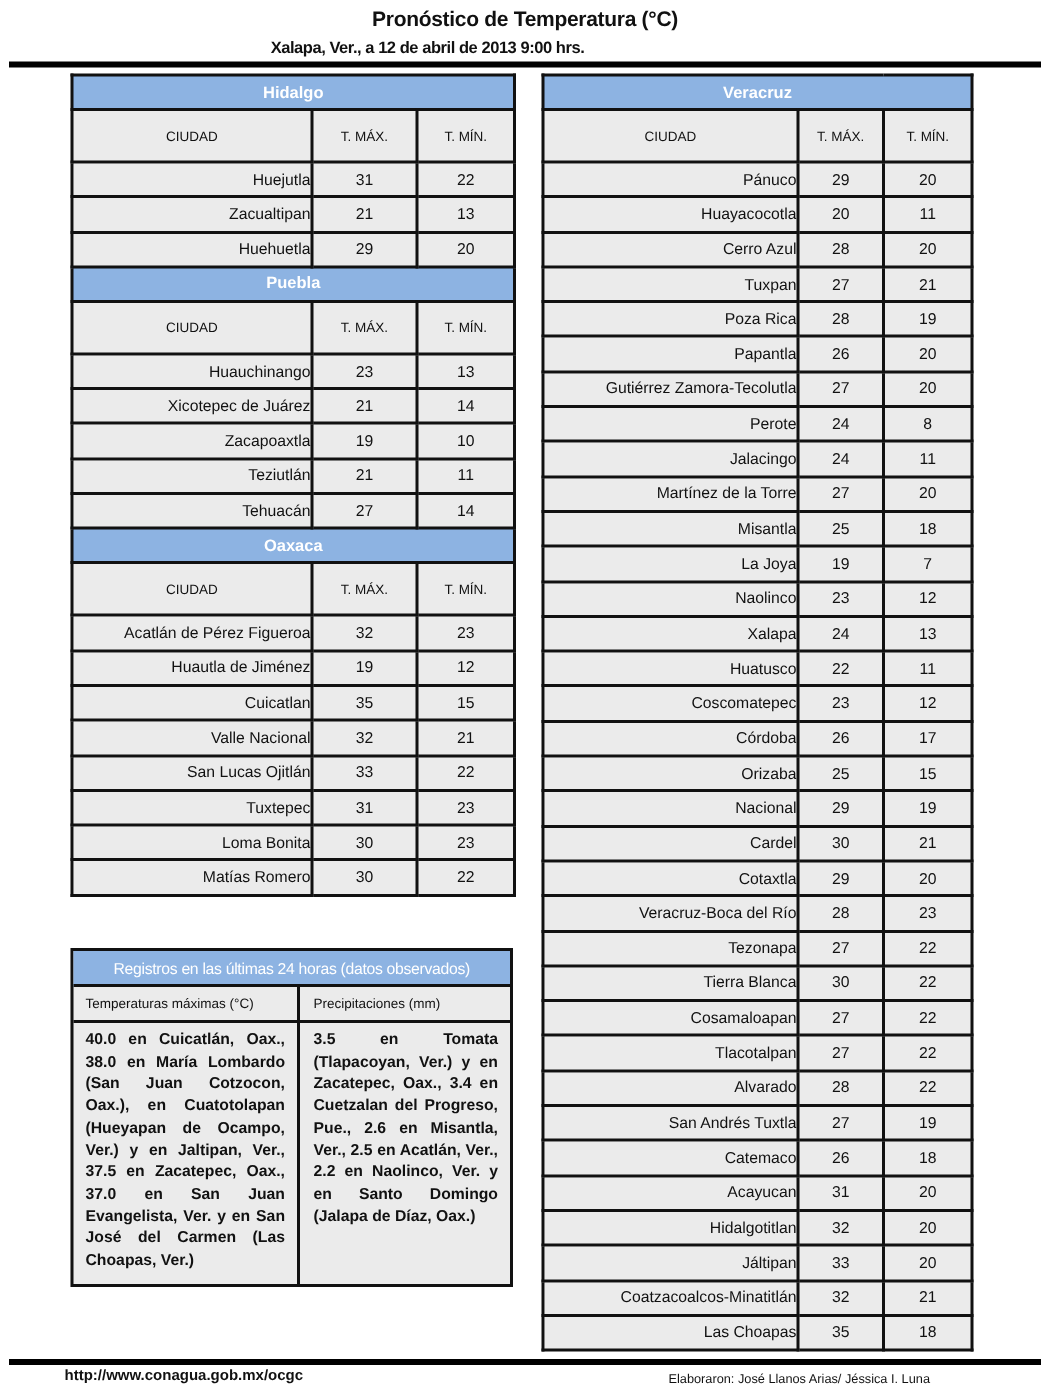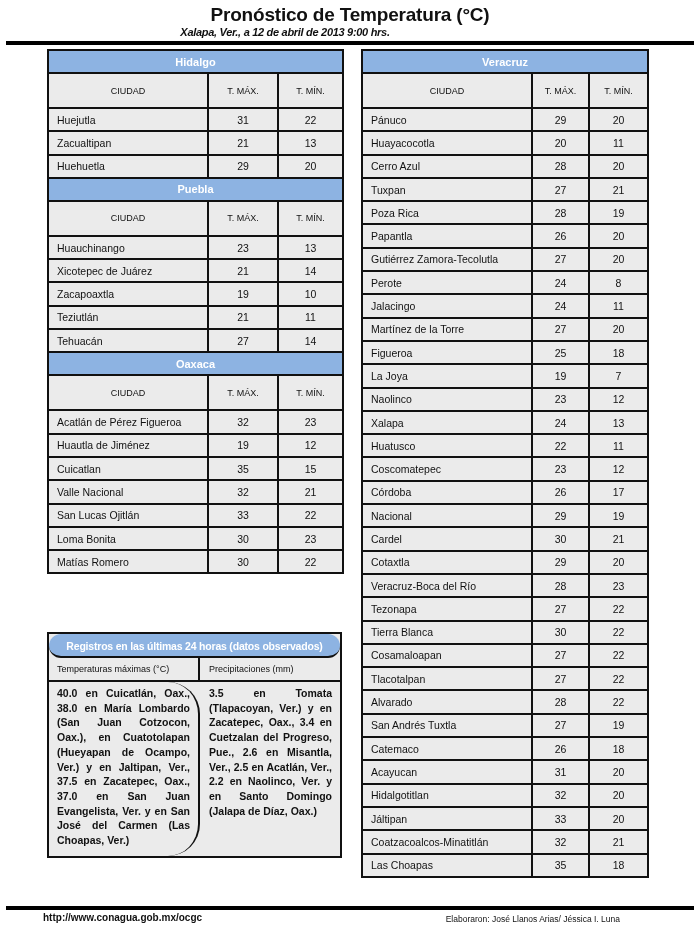--- a/index.html
+++ b/index.html
@@ -1,47 +1,47 @@
 <!DOCTYPE html>
 <html><head>
 <meta charset="utf-8">
 <style>
   * { box-sizing: border-box; margin: 0; padding: 0; }
   html, body { width: 700px; height: 933px; background: #ffffff; overflow: hidden; }
   body { position: relative; font-family: "Liberation Sans", "DejaVu Sans", sans-serif; color: #111; }
 
   .title { position: absolute; top: 4px; left: 0; width: 700px; text-align: center;
-    font-size: 19px; font-weight: bold; letter-spacing: -0.2px; }
+    font-size: 14px; font-weight: bold; letter-spacing: -0.2px; }
   .subtitle { position: absolute; top: 26px; left: 0; width: 570px; text-align: center;
-    font-size: 11px; font-weight: bold; letter-spacing: -0.3px; font-style: italic; }
+    font-size: 11px; font-weight: bold; letter-spacing: -0.3px; }
   .rule { position: absolute; left: 6px; width: 688px; height: 4px; background: #000; }
   .rule.top { top: 41px; }
   .rule.bottom { top: 906px; }
 
   table.wx { position: absolute; border-collapse: collapse; border: 2px solid #111; table-layout: fixed; }
   table.wx td, table.wx th { border: 2px solid #111; background: #ebebeb; font-size: 10.5px; height: 23.3px;
     font-weight: normal; padding: 0; }
-  table.wx td.city { text-align: left; padding-left: 8px; white-space: nowrap; overflow: hidden; }
+  table.wx td.city { text-align: right; padding-left: 8px; white-space: nowrap; overflow: hidden; }
   table.wx td.num { text-align: center; }
   table.wx th.state { background: #8db3e2; color: #fff; font-weight: bold; font-size: 11px; height: 23px;
     border-bottom: 2px solid #111; }
   table.wx th.colh { font-size: 9px; text-align: center; height: 35px; }
 
   #left-table { left: 47px; top: 49px; width: 295px; }
   #right-table { left: 361px; top: 49px; width: 286px; }
 
   .records { position: absolute; left: 47px; top: 632px; width: 295px; height: 226px; border: 2px solid #111; background: #ebebeb; }
-  .records .rhead { height: 24px; background: #8db3e2; color: #fff; font-weight: bold; font-size: 10.5px;
-    text-align: center; line-height: 24px; border-bottom: 2px solid #111; letter-spacing: -0.2px; border-radius: 12px; }
+  .records .rhead { height: 24px; background: #8db3e2; color: #fff; font-weight: normal; font-size: 10.5px;
+    text-align: center; line-height: 24px; border-bottom: 2px solid #111; letter-spacing: -0.2px; }
   .records .rcols { display: flex; height: 24px; border-bottom: 2px solid #111; align-items: center; }
   .records .rcols div { font-size: 9px; line-height: 22px; padding-left: 8px; }
   .records .rcols .c1 { width: 151px; border-right: 2px solid #111; }
   .records .rcols .c2 { flex: 1; padding-left: 9px; }
   .records .rbody { display: flex; height: 174px; }
-  .records .rbody div { font-size: 10.5px; font-weight: bold; line-height: 14.7px; text-align: justify; padding: 4px 8px 0 8px; border-radius: 32px; }
+  .records .rbody div { font-size: 10.5px; font-weight: bold; line-height: 14.7px; text-align: justify; padding: 4px 8px 0 8px; }
   .records .rbody .b1 { width: 151px; border-right: 2px solid #111; }
   .records .rbody .b2 { flex: 1; padding-left: 9px; }
 
   .footer-url { position: absolute; left: 43px; top: 912px; font-size: 10px; font-weight: bold; }
   .footer-credit { position: absolute; right: 80px; top: 914px; font-size: 8.5px; }
 </style>
 </head>
 <body>
 
 <div class="title">Pronóstico de Temperatura (°C)</div>
@@ -138,20 +138,25 @@
         <td class="city">Valle Nacional</td>
         <td class="num">32</td>
         <td class="num">21</td>
       </tr>
       <tr>
         <td class="city">San Lucas Ojitlán</td>
         <td class="num">33</td>
         <td class="num">22</td>
       </tr>
       <tr>
+        <td class="city">Tuxtepec</td>
+        <td class="num">31</td>
+        <td class="num">23</td>
+      </tr>
+      <tr>
         <td class="city">Loma Bonita</td>
         <td class="num">30</td>
         <td class="num">23</td>
       </tr>
       <tr>
         <td class="city">Matías Romero</td>
         <td class="num">30</td>
         <td class="num">22</td>
       </tr>
     </tbody>
@@ -216,21 +221,21 @@
         <td class="city">Jalacingo</td>
         <td class="num">24</td>
         <td class="num">11</td>
       </tr>
       <tr>
         <td class="city">Martínez de la Torre</td>
         <td class="num">27</td>
         <td class="num">20</td>
       </tr>
       <tr>
-        <td class="city">Figueroa</td>
+        <td class="city">Misantla</td>
         <td class="num">25</td>
         <td class="num">18</td>
       </tr>
       <tr>
         <td class="city">La Joya</td>
         <td class="num">19</td>
         <td class="num">7</td>
       </tr>
       <tr>
         <td class="city">Naolinco</td>
@@ -249,20 +254,25 @@
       </tr>
       <tr>
         <td class="city">Coscomatepec</td>
         <td class="num">23</td>
         <td class="num">12</td>
       </tr>
       <tr>
         <td class="city">Córdoba</td>
         <td class="num">26</td>
         <td class="num">17</td>
+      </tr>
+      <tr>
+        <td class="city">Orizaba</td>
+        <td class="num">25</td>
+        <td class="num">15</td>
       </tr>
       <tr>
         <td class="city">Nacional</td>
         <td class="num">29</td>
         <td class="num">19</td>
       </tr>
       <tr>
         <td class="city">Cardel</td>
         <td class="num">30</td>
         <td class="num">21</td>

